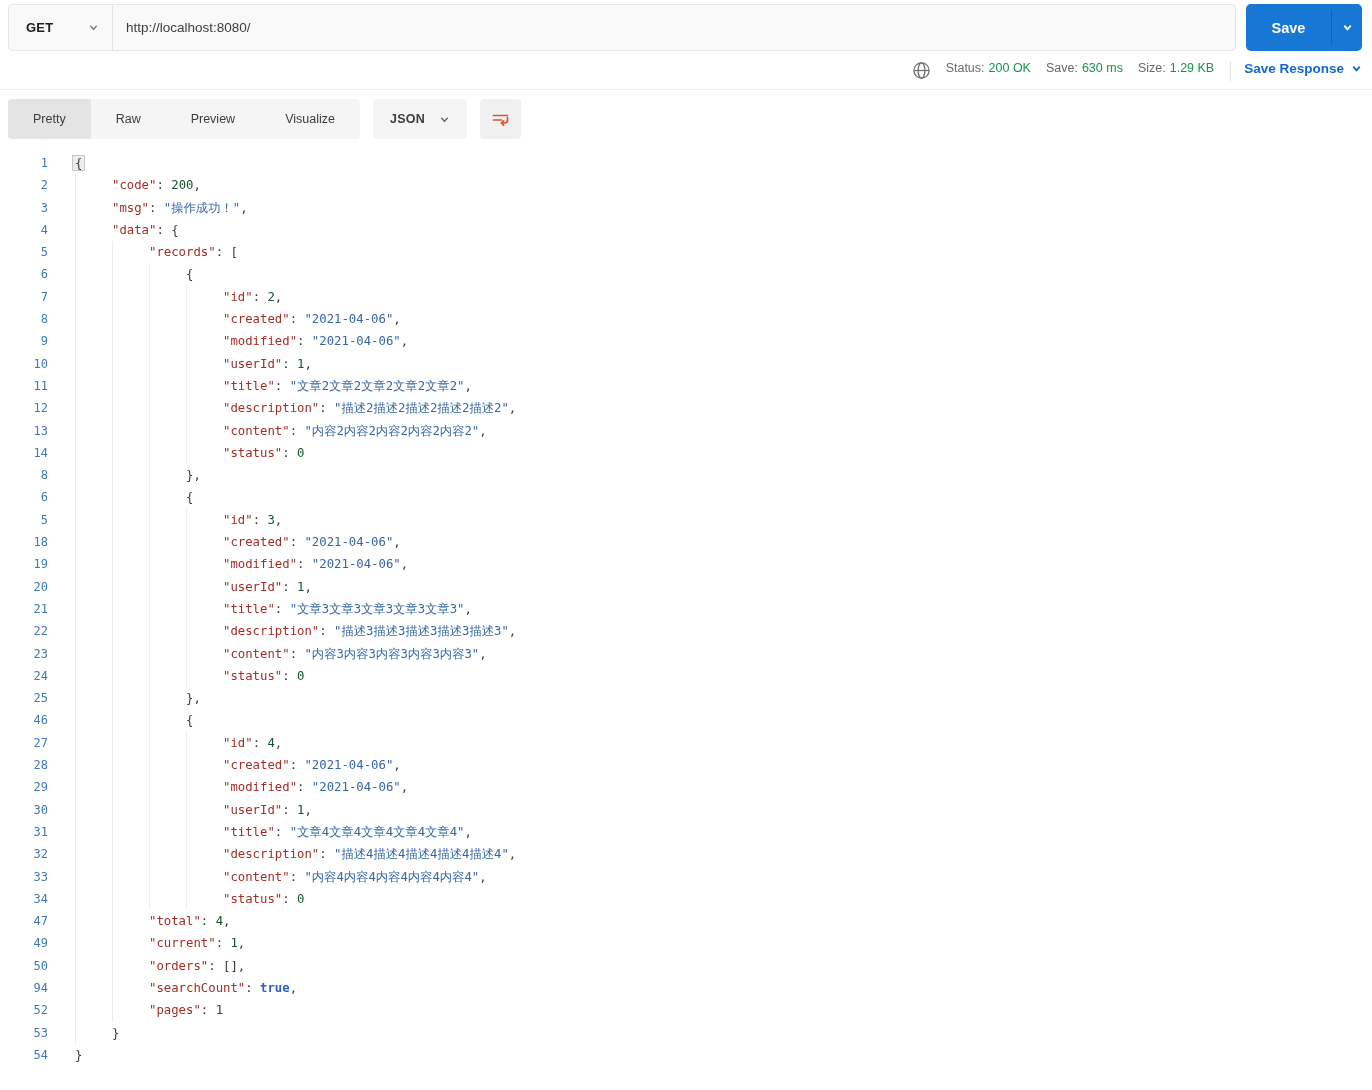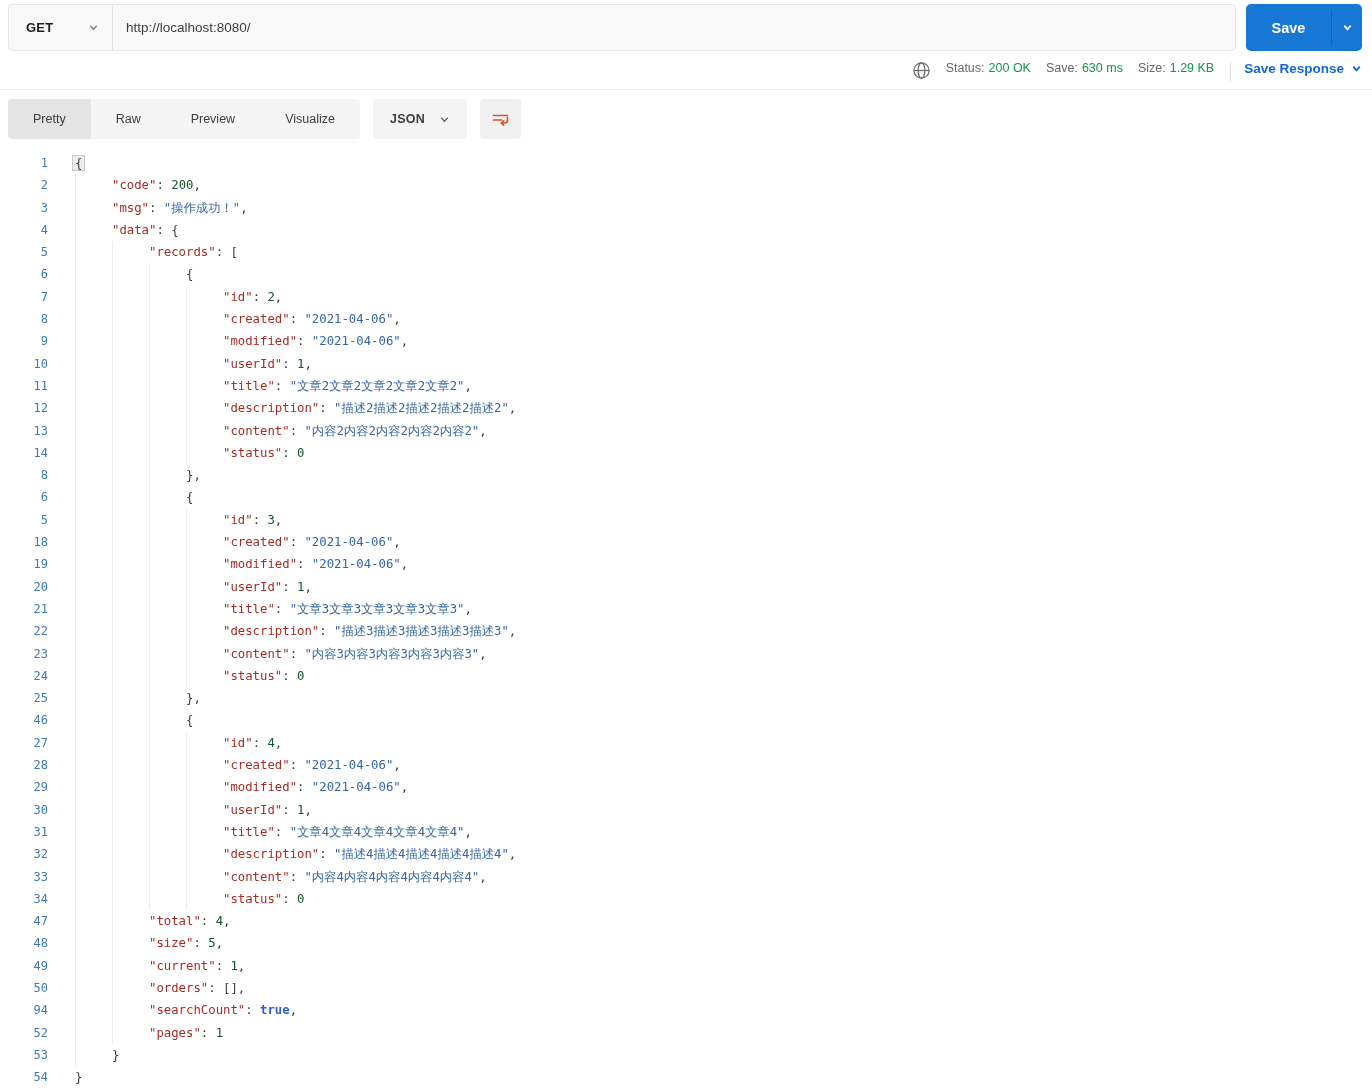--- a/index.html
+++ b/index.html
@@ -191,20 +191,19 @@
     <div class="cl"><span class="ln">46</span><span class="lc"><i class="g" style="left: 0px;"></i><i class="g" style="left: 37px;"></i><i class="g" style="left: 74px;"></i><span class="tx" style="padding-left: 111px;"><span class="t-r">{</span></span></span></div>
     <div class="cl"><span class="ln">27</span><span class="lc"><i class="g" style="left: 0px;"></i><i class="g" style="left: 37px;"></i><i class="g" style="left: 74px;"></i><i class="g" style="left: 111px;"></i><span class="tx" style="padding-left: 148px;"><span class="t-k">"id"</span><span class="t-p">: </span><span class="t-n">4</span><span class="t-p">,</span></span></span></div>
     <div class="cl"><span class="ln">28</span><span class="lc"><i class="g" style="left: 0px;"></i><i class="g" style="left: 37px;"></i><i class="g" style="left: 74px;"></i><i class="g" style="left: 111px;"></i><span class="tx" style="padding-left: 148px;"><span class="t-k">"created"</span><span class="t-p">: </span><span class="t-s">"2021-04-06"</span><span class="t-p">,</span></span></span></div>
     <div class="cl"><span class="ln">29</span><span class="lc"><i class="g" style="left: 0px;"></i><i class="g" style="left: 37px;"></i><i class="g" style="left: 74px;"></i><i class="g" style="left: 111px;"></i><span class="tx" style="padding-left: 148px;"><span class="t-k">"modified"</span><span class="t-p">: </span><span class="t-s">"2021-04-06"</span><span class="t-p">,</span></span></span></div>
     <div class="cl"><span class="ln">30</span><span class="lc"><i class="g" style="left: 0px;"></i><i class="g" style="left: 37px;"></i><i class="g" style="left: 74px;"></i><i class="g" style="left: 111px;"></i><span class="tx" style="padding-left: 148px;"><span class="t-k">"userId"</span><span class="t-p">: </span><span class="t-n">1</span><span class="t-p">,</span></span></span></div>
     <div class="cl"><span class="ln">31</span><span class="lc"><i class="g" style="left: 0px;"></i><i class="g" style="left: 37px;"></i><i class="g" style="left: 74px;"></i><i class="g" style="left: 111px;"></i><span class="tx" style="padding-left: 148px;"><span class="t-k">"title"</span><span class="t-p">: </span><span class="t-s">"文章4文章4文章4文章4文章4"</span><span class="t-p">,</span></span></span></div>
     <div class="cl"><span class="ln">32</span><span class="lc"><i class="g" style="left: 0px;"></i><i class="g" style="left: 37px;"></i><i class="g" style="left: 74px;"></i><i class="g" style="left: 111px;"></i><span class="tx" style="padding-left: 148px;"><span class="t-k">"description"</span><span class="t-p">: </span><span class="t-s">"描述4描述4描述4描述4描述4"</span><span class="t-p">,</span></span></span></div>
     <div class="cl"><span class="ln">33</span><span class="lc"><i class="g" style="left: 0px;"></i><i class="g" style="left: 37px;"></i><i class="g" style="left: 74px;"></i><i class="g" style="left: 111px;"></i><span class="tx" style="padding-left: 148px;"><span class="t-k">"content"</span><span class="t-p">: </span><span class="t-s">"内容4内容4内容4内容4内容4"</span><span class="t-p">,</span></span></span></div>
     <div class="cl"><span class="ln">34</span><span class="lc"><i class="g" style="left: 0px;"></i><i class="g" style="left: 37px;"></i><i class="g" style="left: 74px;"></i><i class="g" style="left: 111px;"></i><span class="tx" style="padding-left: 148px;"><span class="t-k">"status"</span><span class="t-p">: </span><span class="t-n">0</span></span></span></div>
     <div class="cl"><span class="ln">47</span><span class="lc"><i class="g" style="left: 0px;"></i><i class="g" style="left: 37px;"></i><span class="tx" style="padding-left: 74px;"><span class="t-k">"total"</span><span class="t-p">: </span><span class="t-n">4</span><span class="t-p">,</span></span></span></div>
-    <div class="cl"><span class="ln">48</span><span class="lc"><i class="g" style="left: 0px;"></i><i class="g" style="left: 37px;"></i><span class="tx" style="padding-left: 74px;"><span class="t-k">"size"</span><span class="t-p">: </span><span class="t-n">5</span><span class="t-p">,</span></span></span></div>
     <div class="cl"><span class="ln">49</span><span class="lc"><i class="g" style="left: 0px;"></i><i class="g" style="left: 37px;"></i><span class="tx" style="padding-left: 74px;"><span class="t-k">"current"</span><span class="t-p">: </span><span class="t-n">1</span><span class="t-p">,</span></span></span></div>
     <div class="cl"><span class="ln">50</span><span class="lc"><i class="g" style="left: 0px;"></i><i class="g" style="left: 37px;"></i><span class="tx" style="padding-left: 74px;"><span class="t-k">"orders"</span><span class="t-p">: </span><span class="t-r">[]</span><span class="t-p">,</span></span></span></div>
     <div class="cl"><span class="ln">94</span><span class="lc"><i class="g" style="left: 0px;"></i><i class="g" style="left: 37px;"></i><span class="tx" style="padding-left: 74px;"><span class="t-k">"searchCount"</span><span class="t-p">: </span><span class="t-b">true</span><span class="t-p">,</span></span></span></div>
     <div class="cl"><span class="ln">52</span><span class="lc"><i class="g" style="left: 0px;"></i><i class="g" style="left: 37px;"></i><span class="tx" style="padding-left: 74px;"><span class="t-k">"pages"</span><span class="t-p">: </span><span class="t-n">1</span></span></span></div>
     <div class="cl"><span class="ln">53</span><span class="lc"><i class="g" style="left: 0px;"></i><span class="tx" style="padding-left: 37px;"><span class="t-r">}</span></span></span></div>
     <div class="cl"><span class="ln">54</span><span class="lc"><span class="tx" style="padding-left: 0px;"><span class="t-r">}</span></span></span></div>
   </div>
 
 </body></html>

